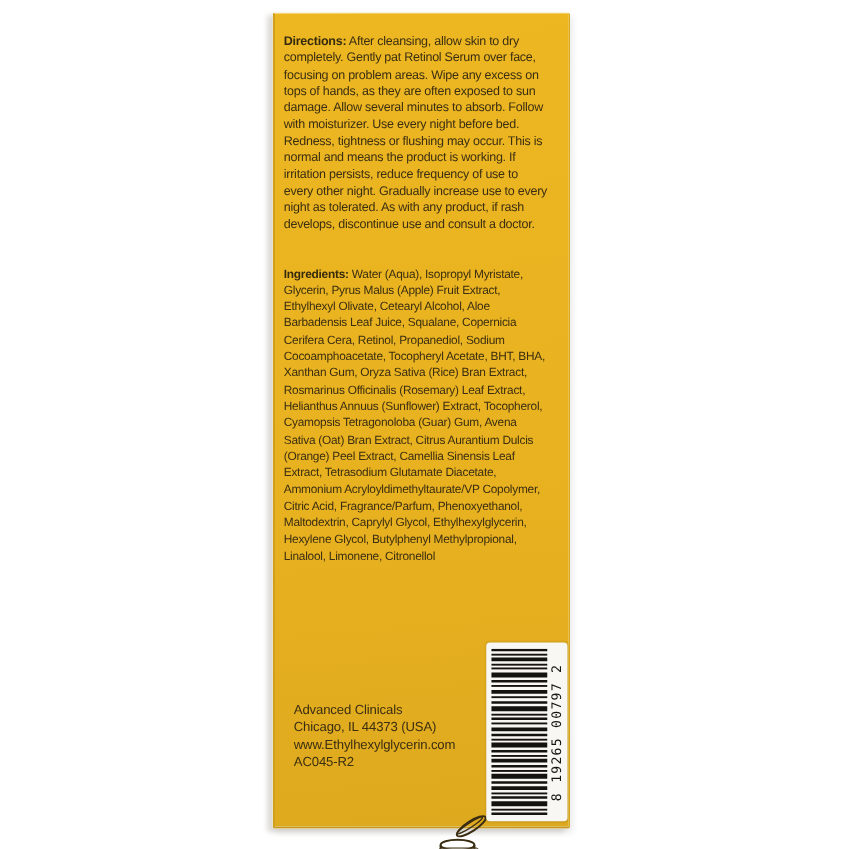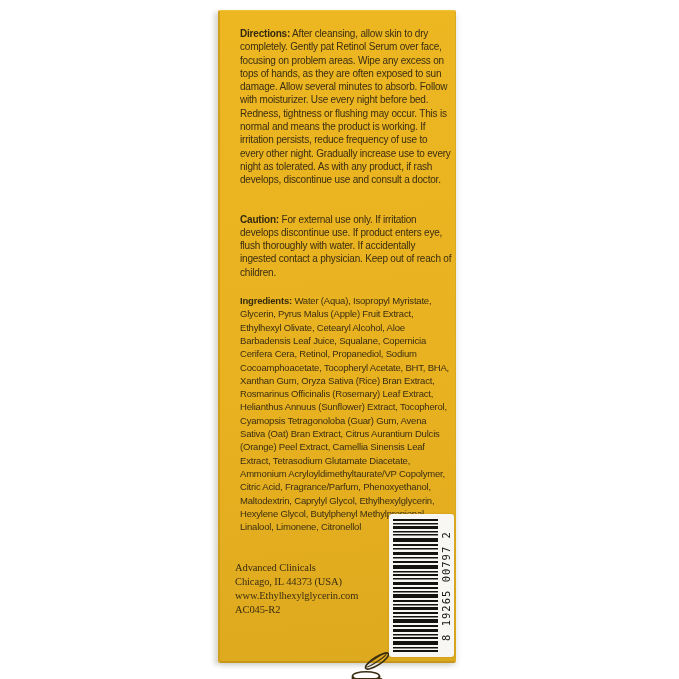--- a/index.html
+++ b/index.html
@@ -15,37 +15,37 @@
     border-left:2px solid #d0a01d;
     border-right:1px solid #d9a91f;
     border-bottom:2px solid #c79719;
     border-top:1px solid #f0c235;
     border-radius:2px;
     box-shadow:-4px 2px 4px rgba(120,115,100,0.25), 2px 3px 5px rgba(0,0,0,0.08);
     box-sizing:border-box;
   }
   .content{
     position:absolute;left:0;top:0;right:0;bottom:0;
-    padding:16px 10px 0 20px;
+    padding:16px 10px 0 7px;
     color:#3b2e12;
   }
   .para{
     margin:0;
     font-size:10px;
     line-height:13.3px;
     letter-spacing:-0.2px;
     width:212px;
   }
   .para b{font-weight:700;color:#352a0e;}
   .directions{margin-bottom:26px;}
   .caution{margin-bottom:15px;}
   .ingredients{font-size:9.5px;line-height:13.3px;}
   .mfr{
     position:absolute;left:15px;top:550px;
-    font-size:10.5px;line-height:14px;letter-spacing:-0.1px;color:#3b2e12;font-family:Liberation Serif, serif;
+    font-size:10.5px;line-height:14px;letter-spacing:-0.1px;color:#3b2e12;
   }
   
   .barcode{
     position:absolute;left:169px;top:503px;width:65px;height:143px;
     background:#f8f7f3;border-radius:3px;z-index:3;
     box-shadow:0 0 2px rgba(0,0,0,0.15);
   }
   .barcode svg{position:absolute;left:4px;top:5px;}
   .bc-digits{
     position:absolute;right:0;top:0;width:16px;height:143px;
@@ -69,21 +69,20 @@
 </style>
 </head>
 <body>
 
 <div class="stage">
   <div class="box">
     <div class="content">
 
       <p class="para directions"><b>Directions:</b> <span>After cleansing, allow skin to dry completely. Gently pat Retinol Serum over face, focusing on problem areas. Wipe any excess on tops of hands, as they are often exposed to sun damage. Allow several minutes to absorb. Follow with moisturizer. Use every night before bed. Redness, tightness or flushing may occur. This is normal and means the product is working. If irritation persists, reduce frequency of use to every other night. Gradually increase use to every night as tolerated. As with any product, if rash develops, discontinue use and consult a doctor.</span></p>
 
-      <p class="para caution"><b>Caution:</b> <span>For external use only. If irritation develops discontinue use. If product enters eye, flush thoroughly with water. If accidentally ingested contact a physician. Keep out of reach of children.</span></p>
 
       <p class="para ingredients"><b>Ingredients:</b> <span>Water (Aqua), Isopropyl Myristate, Glycerin, Pyrus Malus (Apple) Fruit Extract, Ethylhexyl Olivate, Cetearyl Alcohol, Aloe Barbadensis Leaf Juice, Squalane, Copernicia Cerifera Cera, Retinol, Propanediol, Sodium Cocoamphoacetate, Tocopheryl Acetate, BHT, BHA, Xanthan Gum, Oryza Sativa (Rice) Bran Extract, Rosmarinus Officinalis (Rosemary) Leaf Extract, Helianthus Annuus (Sunflower) Extract, Tocopherol, Cyamopsis Tetragonoloba (Guar) Gum, Avena Sativa (Oat) Bran Extract, Citrus Aurantium Dulcis (Orange) Peel Extract, Camellia Sinensis Leaf Extract, Tetrasodium Glutamate Diacetate, Ammonium Acryloyldimethyltaurate/VP Copolymer, Citric Acid, Fragrance/Parfum, Phenoxyethanol, Maltodextrin, Caprylyl Glycol, Ethylhexylglycerin, Hexylene Glycol, Butylphenyl Methylpropional, Linalool, Limonene, Citronellol</span></p>
 
       <div class="mfr">
         <div>Advanced Clinicals</div>
         <div>Chicago, IL 44373 (USA)</div>
         <div>www.Ethylhexylglycerin.com</div>
         <div>AC045-R2</div>
       </div>
 

